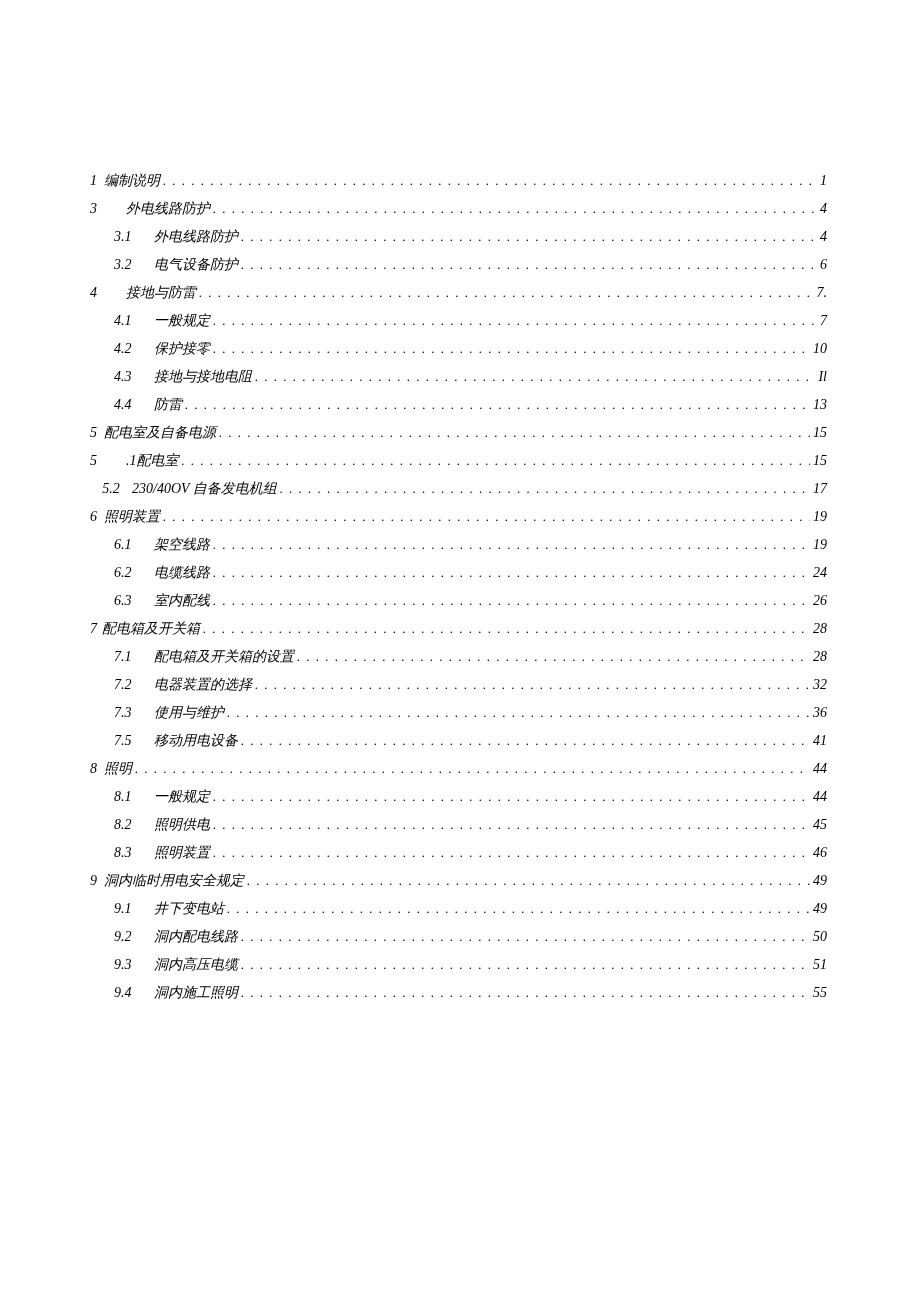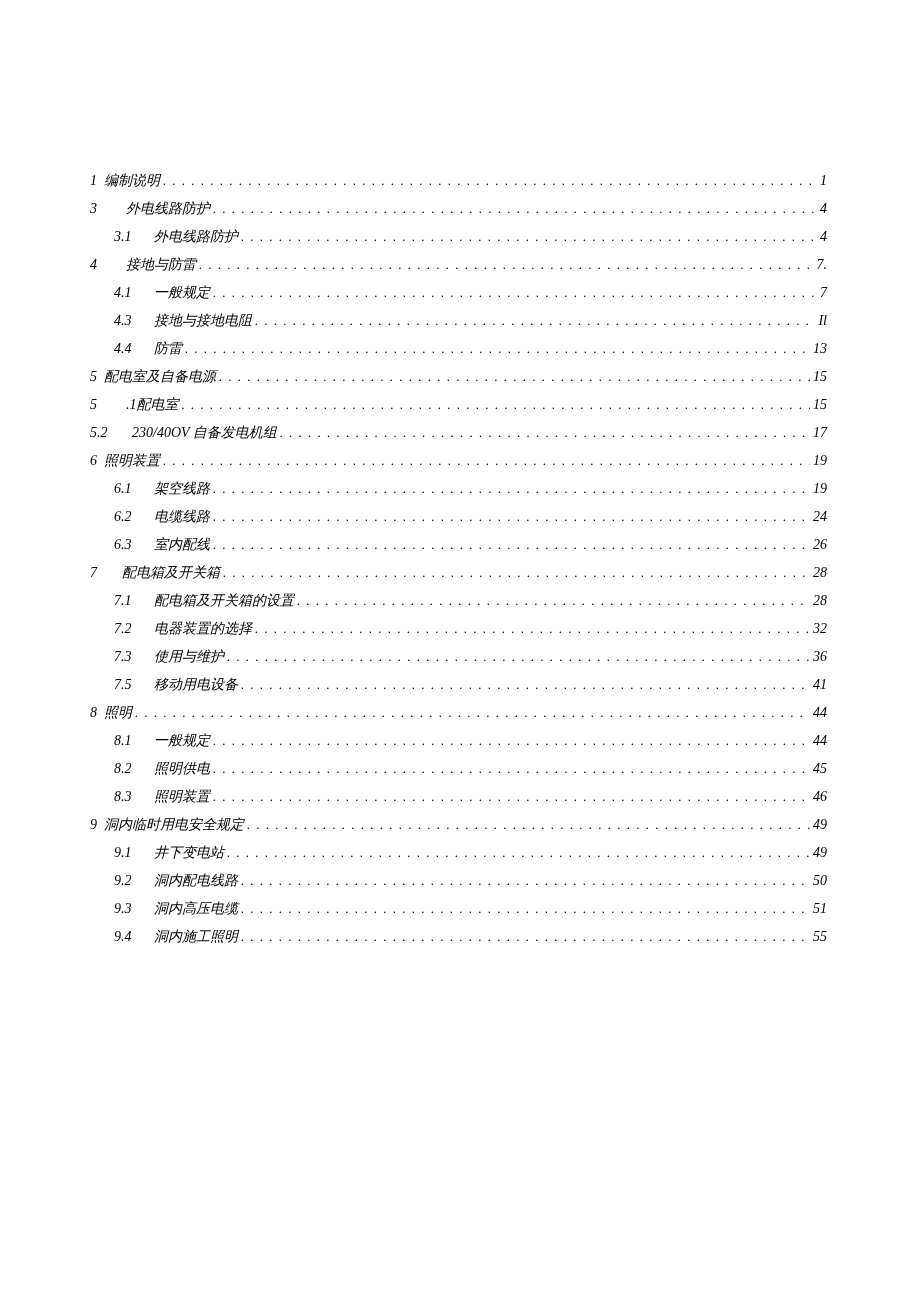--- a/index.html
+++ b/index.html
@@ -73,52 +73,62 @@
     <div class="toc-row level1">
       <span class="toc-text"><span class="num lvl1-num-wide">3</span><span>外电线路防护</span></span>
       <span class="toc-dots"></span>
       <span class="toc-page">4</span>
     </div>
     <div class="toc-row level2">
       <span class="toc-text"><span class="num lvl2-num">3.1</span><span>外电线路防护</span></span>
       <span class="toc-dots"></span>
       <span class="toc-page">4</span>
     </div>
+    <div class="toc-row level2">
+      <span class="toc-text"><span class="num lvl2-num">3.2</span><span>电气设备防护</span></span>
+      <span class="toc-dots"></span>
+      <span class="toc-page">6</span>
+    </div>
     <div class="toc-row level1">
       <span class="toc-text"><span class="num lvl1-num-wide">4</span><span>接地与防雷</span></span>
       <span class="toc-dots"></span>
       <span class="toc-page">7.</span>
     </div>
     <div class="toc-row level2">
       <span class="toc-text"><span class="num lvl2-num">4.1</span><span>一般规定</span></span>
       <span class="toc-dots"></span>
       <span class="toc-page">7</span>
     </div>
     <div class="toc-row level2">
+      <span class="toc-text"><span class="num lvl2-num">4.2</span><span>保护接零</span></span>
+      <span class="toc-dots"></span>
+      <span class="toc-page">10</span>
+    </div>
+    <div class="toc-row level2">
       <span class="toc-text"><span class="num lvl2-num">4.3</span><span>接地与接地电阻</span></span>
       <span class="toc-dots"></span>
       <span class="toc-page">Il</span>
     </div>
     <div class="toc-row level2">
       <span class="toc-text"><span class="num lvl2-num">4.4</span><span>防雷</span></span>
       <span class="toc-dots"></span>
       <span class="toc-page">13</span>
     </div>
     <div class="toc-row level1">
       <span class="toc-text"><span class="num lvl1-num">5</span><span style="margin-left: 2px;">配电室及自备电源</span></span>
       <span class="toc-dots"></span>
       <span class="toc-page">15</span>
     </div>
     <div class="toc-row level1">
       <span class="toc-text"><span class="num lvl1-num-wide">5</span><span>.1配电室</span></span>
       <span class="toc-dots"></span>
       <span class="toc-page">15</span>
     </div>
     <div class="toc-row level1">
-      <span class="toc-text"><span class="num lvl1-num" style="min-width: 42px;">5.2</span><span>230/40OV 自备发电机组</span></span>
+      <span class="toc-text"><span class="num lvl1-num" style="min-width: 42px; text-align: center;">5.2</span><span>230/40OV 自备发电机组</span></span>
       <span class="toc-dots"></span>
       <span class="toc-page">17</span>
     </div>
     <div class="toc-row level1">
       <span class="toc-text"><span class="num lvl1-num">6</span><span style="margin-left: 2px;">照明装置</span></span>
       <span class="toc-dots"></span>
       <span class="toc-page">19</span>
     </div>
     <div class="toc-row level2">
       <span class="toc-text"><span class="num lvl2-num">6.1</span><span>架空线路</span></span>
@@ -129,21 +139,21 @@
       <span class="toc-text"><span class="num lvl2-num">6.2</span><span>电缆线路</span></span>
       <span class="toc-dots"></span>
       <span class="toc-page">24</span>
     </div>
     <div class="toc-row level2">
       <span class="toc-text"><span class="num lvl2-num">6.3</span><span>室内配线</span></span>
       <span class="toc-dots"></span>
       <span class="toc-page">26</span>
     </div>
     <div class="toc-row level1">
-      <span class="toc-text"><span class="num lvl1-num">7</span><span style="margin-left: 20px;">配电箱及开关箱</span></span>
+      <span class="toc-text"><span class="num lvl1-num">7</span><span style="margin-left: 0;">配电箱及开关箱</span></span>
       <span class="toc-dots"></span>
       <span class="toc-page">28</span>
     </div>
     <div class="toc-row level2">
       <span class="toc-text"><span class="num lvl2-num">7.1</span><span>配电箱及开关箱的设置</span></span>
       <span class="toc-dots"></span>
       <span class="toc-page">28</span>
     </div>
     <div class="toc-row level2">
       <span class="toc-text"><span class="num lvl2-num">7.2</span><span>电器装置的选择</span></span>

